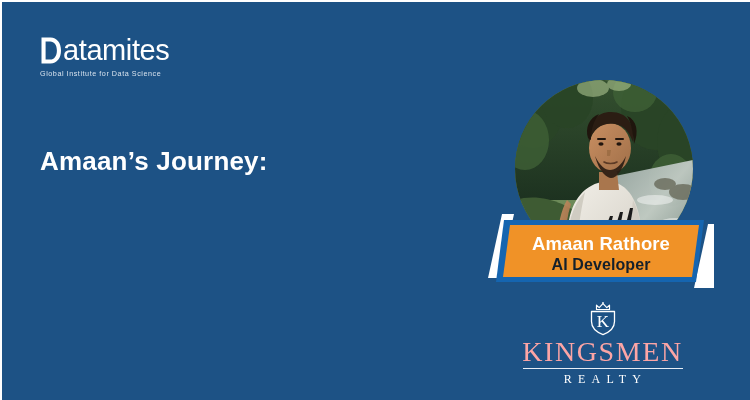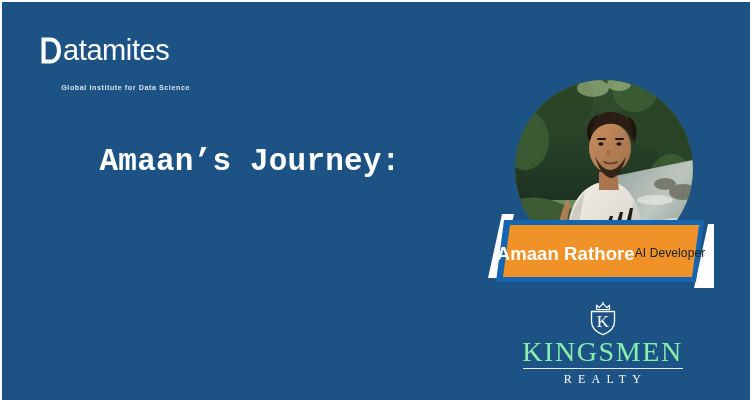--- a/index.html
+++ b/index.html
@@ -44,44 +44,43 @@
   .logo-rest {
     font-family:"Liberation Sans", sans-serif;
     font-size:29px;
     font-weight:400;
     color:#ffffff;
     letter-spacing:-0.4px;
     margin-left:1px;
     line-height:29px;
   }
   .logo-tagline {
-    margin-top:18px;
+    margin-top:4px;
     font-family:"Liberation Sans", sans-serif;
     font-size:7.2px;
-    font-weight:700;
+    font-weight:400;
     color:#d8e3ee;
     letter-spacing:0.55px;
     white-space:nowrap;
-    text-align:right;
+    text-align:left;
     width:150px;
   }
 
   
   .headline {
     position:absolute;
     left:38px;
     top:133px;
     width:420px;
-    font-family:Liberation Mono, monospace;
+    font-family:Liberation Sans, sans-serif;
     font-weight:700;
-    font-size:31px;
+    font-size:26px;
     line-height:53px;
     color:#ffffff;
     letter-spacing:0.2px;
-    text-align:center;
   }
   .headline .ln { display:block; white-space:nowrap; }
 
   
   .portrait {
     position:absolute;
     left:513px;
     top:78px;
     width:178px;
     height:178px;
@@ -99,59 +98,59 @@
     width:226px;
     height:82px;
   }
   .badge-wrap svg { display:block; }
   .badge-text {
     position:absolute;
     left:0; top:0;
     width:226px;
     height:82px;
     display:flex;
-    flex-direction:row;
+    flex-direction:column;
     align-items:center;
     justify-content:center;
     padding-top:4px;
   }
   .badge-name {
     font-family:"Liberation Sans", sans-serif;
     font-size:18.5px;
     font-weight:700;
     color:#ffffff;
     line-height:23px;
     letter-spacing:0.1px;
     white-space:nowrap;
   }
   .badge-role {
     font-family:"Liberation Sans", sans-serif;
-    font-size:12px;
-    font-weight:400;
+    font-size:16px;
+    font-weight:700;
     color:#14202b;
     line-height:20px;
     letter-spacing:0.1px;
     white-space:nowrap;
   }
 
   
   .kingsmen {
     position:absolute;
     left:508px;
     top:300px;
     width:185px;
     text-align:center;
   }
   .kingsmen-shield { height:34px; margin-bottom:1px; }
   .kingsmen-shield svg { display:block; margin:0 auto; }
   .kingsmen-name {
     font-family:"Liberation Serif", serif;
     font-size:28px;
     font-weight:400;
-    color:#86efac;
+    color:#fca5a5;
     letter-spacing:1.6px;
     line-height:30px;
     white-space:nowrap;
   }
   .kingsmen-rule {
     width:160px;
     height:1px;
     background:#e7eef6;
     margin:1px auto 4px auto;
   }

